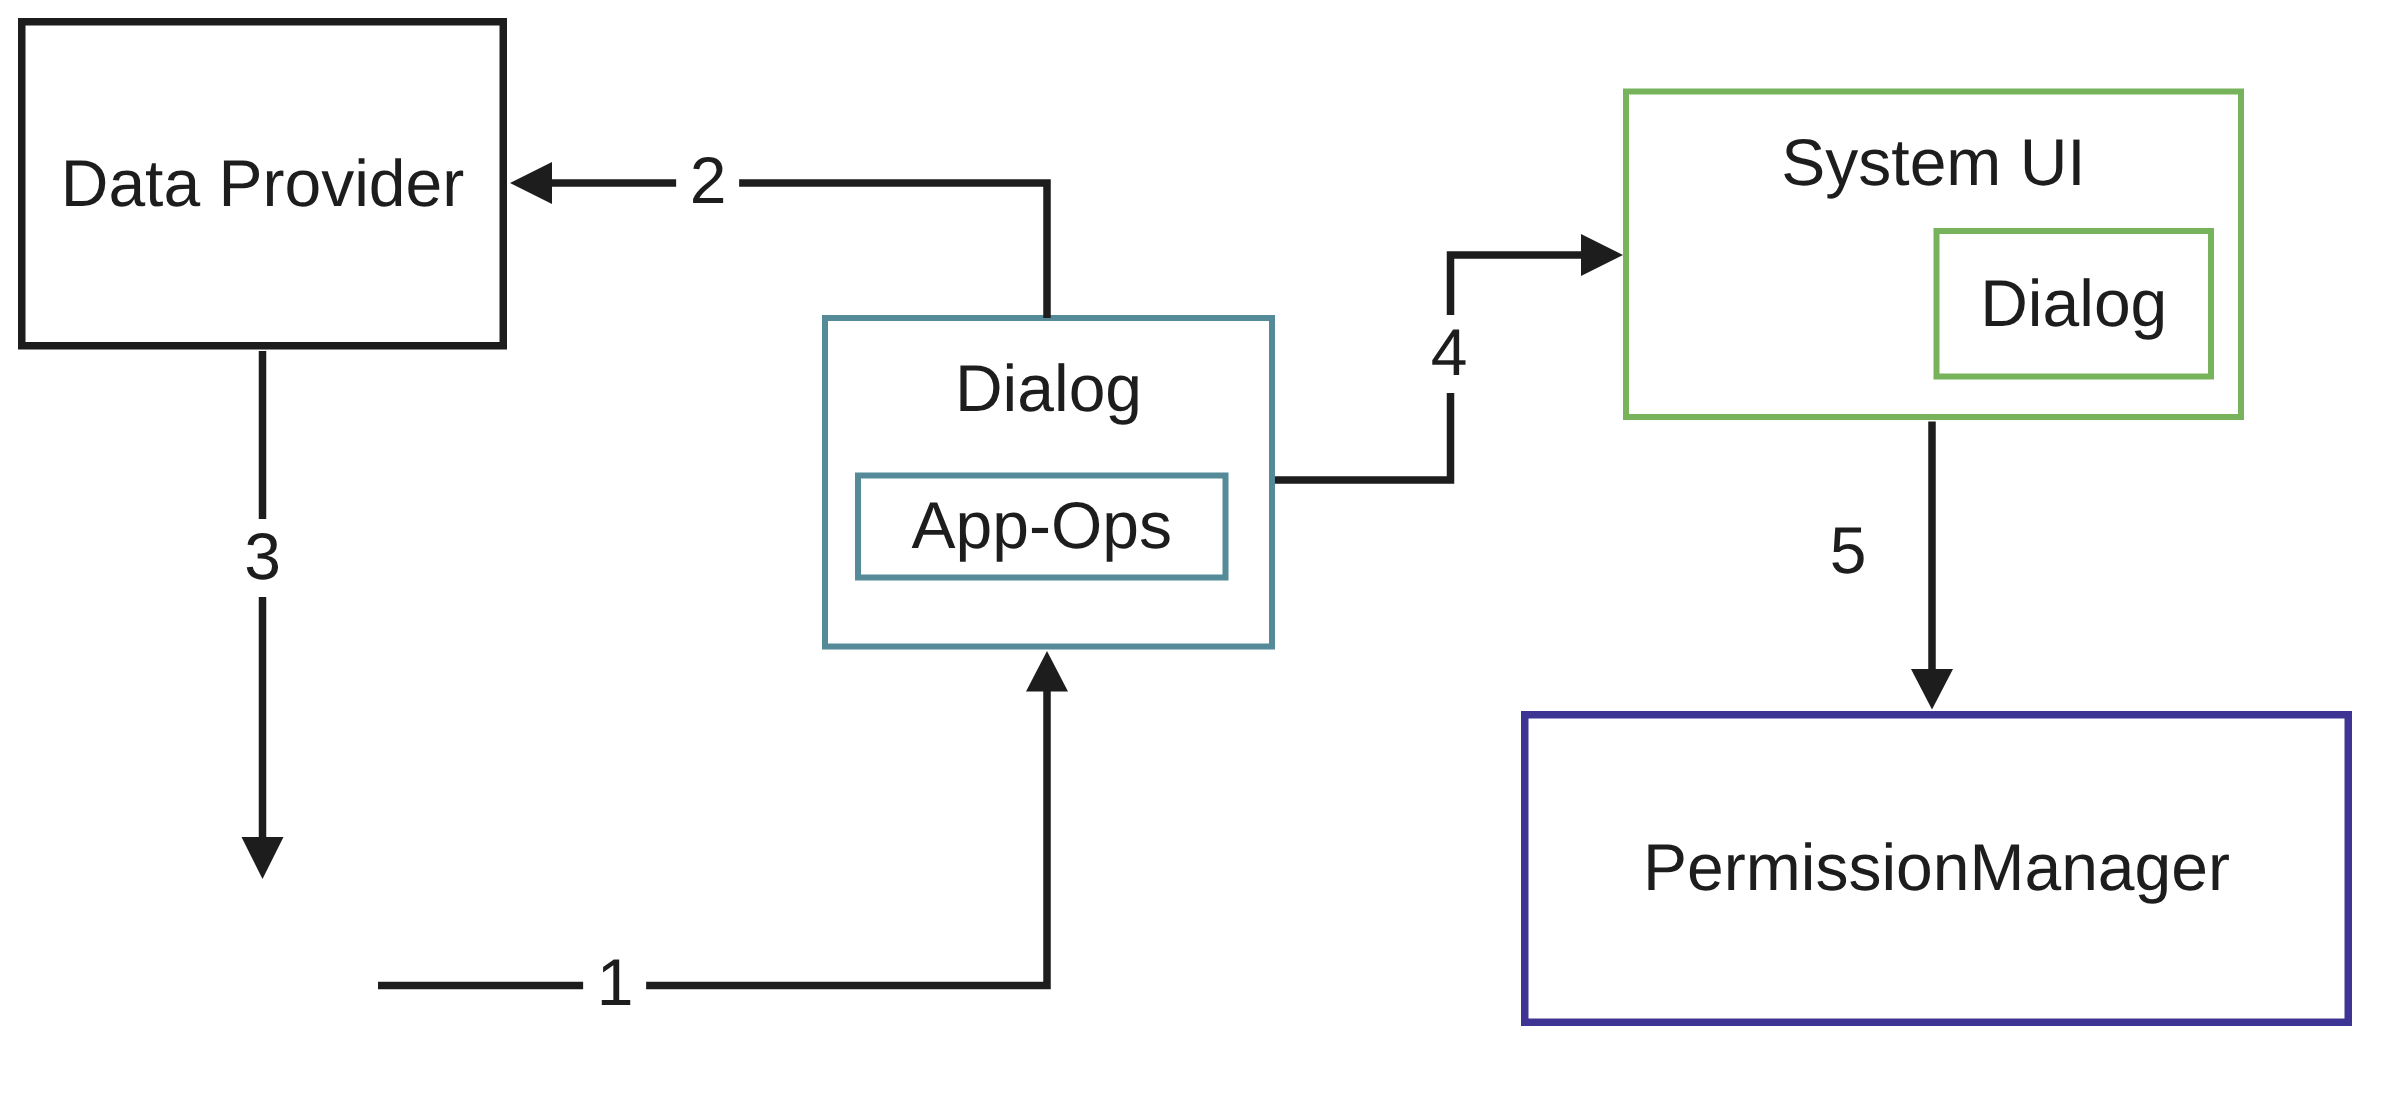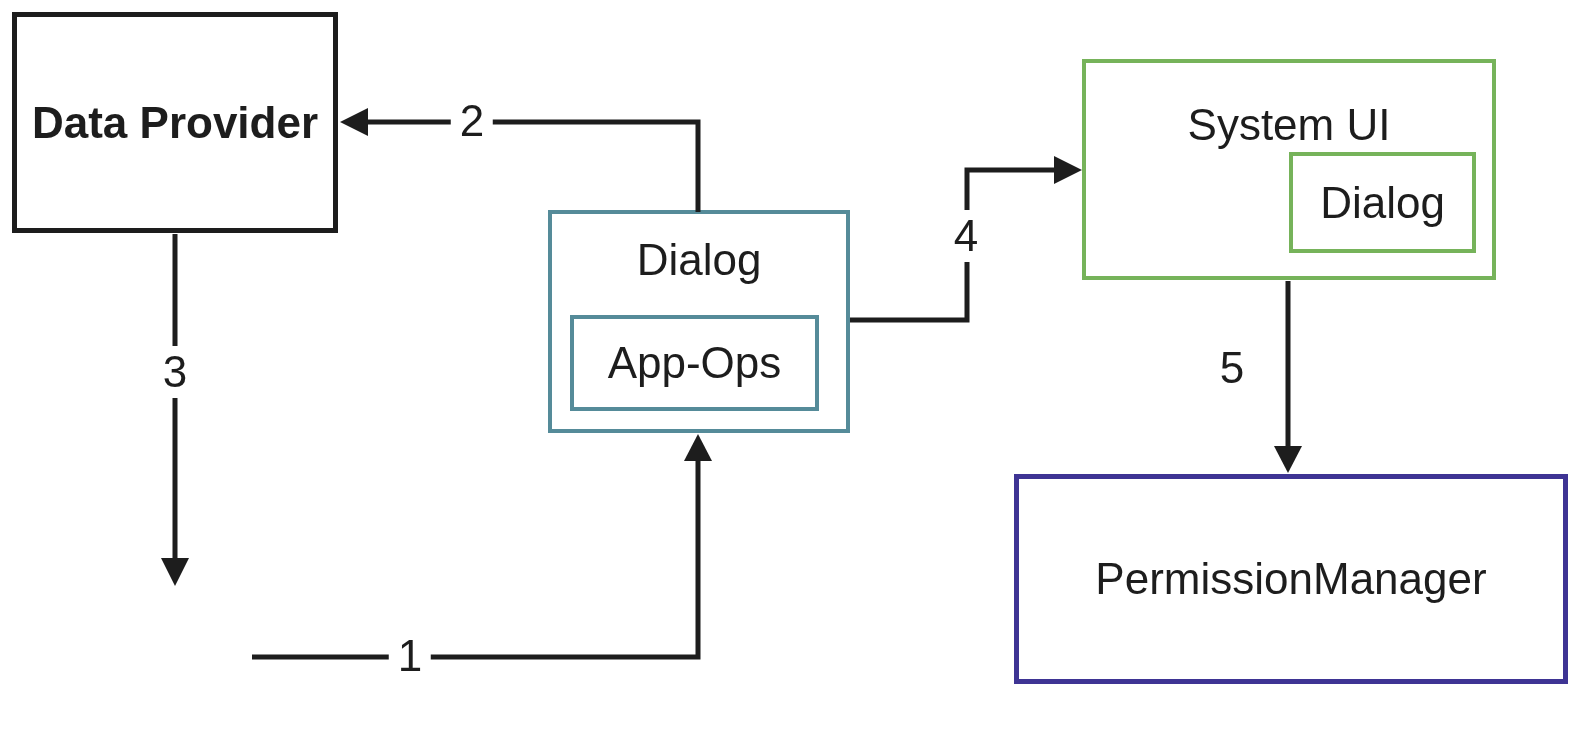--- a/index.html
+++ b/index.html
@@ -25,39 +25,38 @@
     line-height: 52px;
     color: #1d1d1d;
   }
   .node.top-label {
     align-items: flex-start;
   }
   
   .data-provider {
     left: 12px; top: 12px; width: 326px; height: 221px;
     border: 5px solid var(--black, #1d1d1d);
-    font-weight: bold;
   }
   .app {
     left: 101px; top: 586px; width: 150px; height: 134px;
     border: 4px solid var(--red, #db6e6e);
   }
   .system {
     left: 548px; top: 210px; width: 302px; height: 223px;
     border: 4px solid var(--teal, #558b99);
     padding-top: 20px;
   }
   .app-ops {
-    left: 570px; top: 315px; width: 249px; height: 96px;
+    left: 570px; top: 315px; width: 249px; height: 72px;
     border: 4px solid var(--teal, #558b99);
   }
   .system-ui {
     left: 1082px; top: 59px; width: 414px; height: 221px;
     border: 4px solid var(--green, #76b35a);
-    padding-top: 36px;
+    padding-top: 20px;
   }
   .dialog {
     left: 1289px; top: 152px; width: 187px; height: 101px;
     border: 4px solid var(--green, #76b35a);
   }
   .permission-manager {
     left: 1014px; top: 474px; width: 554px; height: 210px;
     border: 5px solid var(--purple, #3e3494);
   }
   

